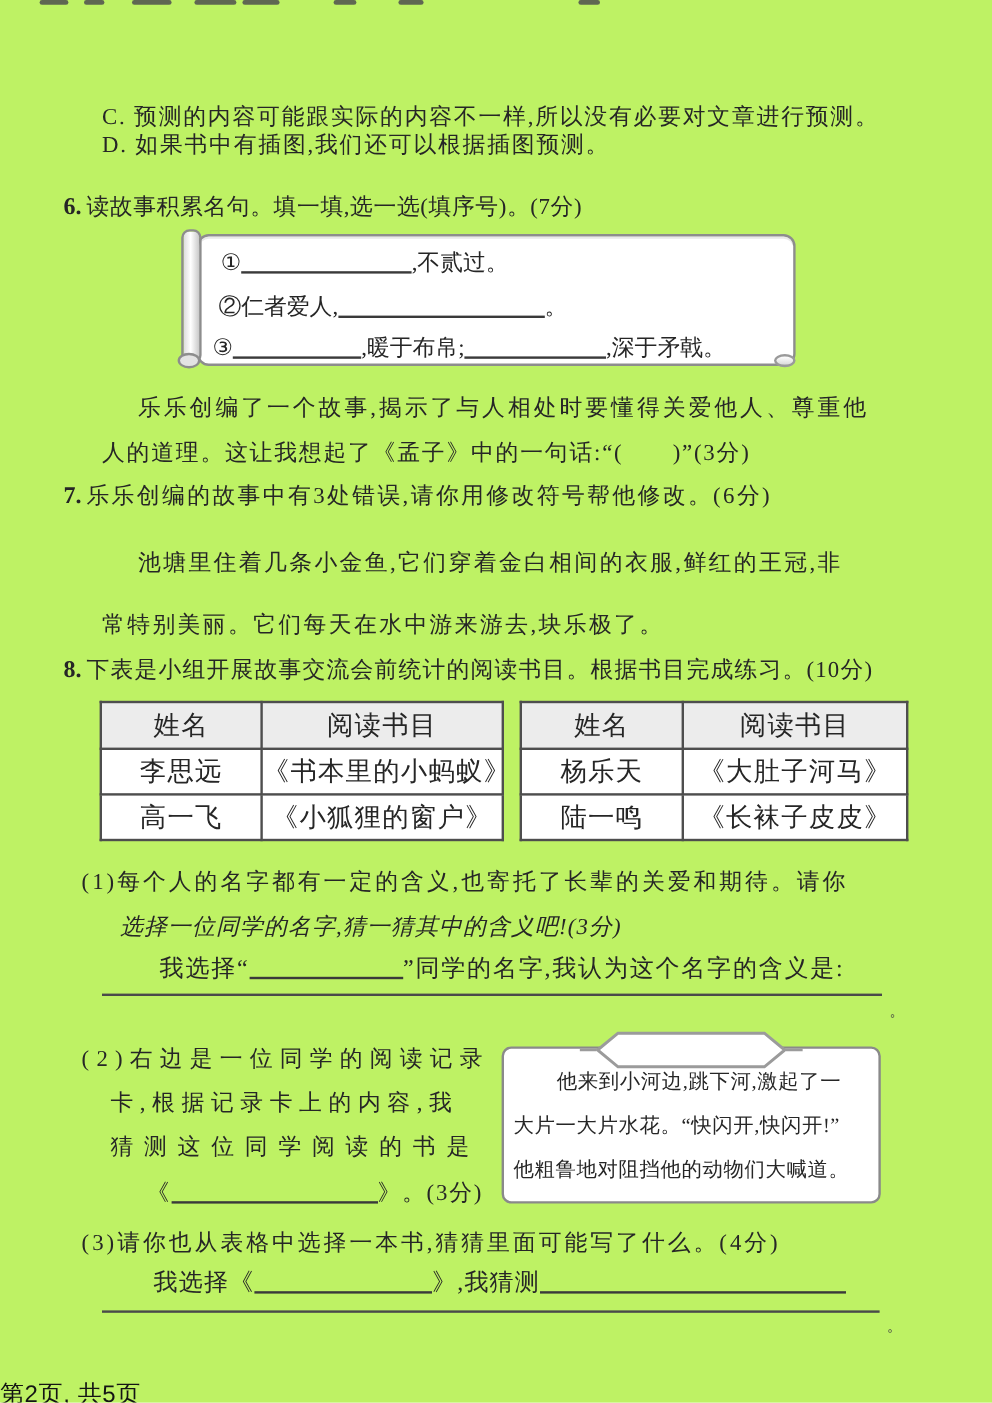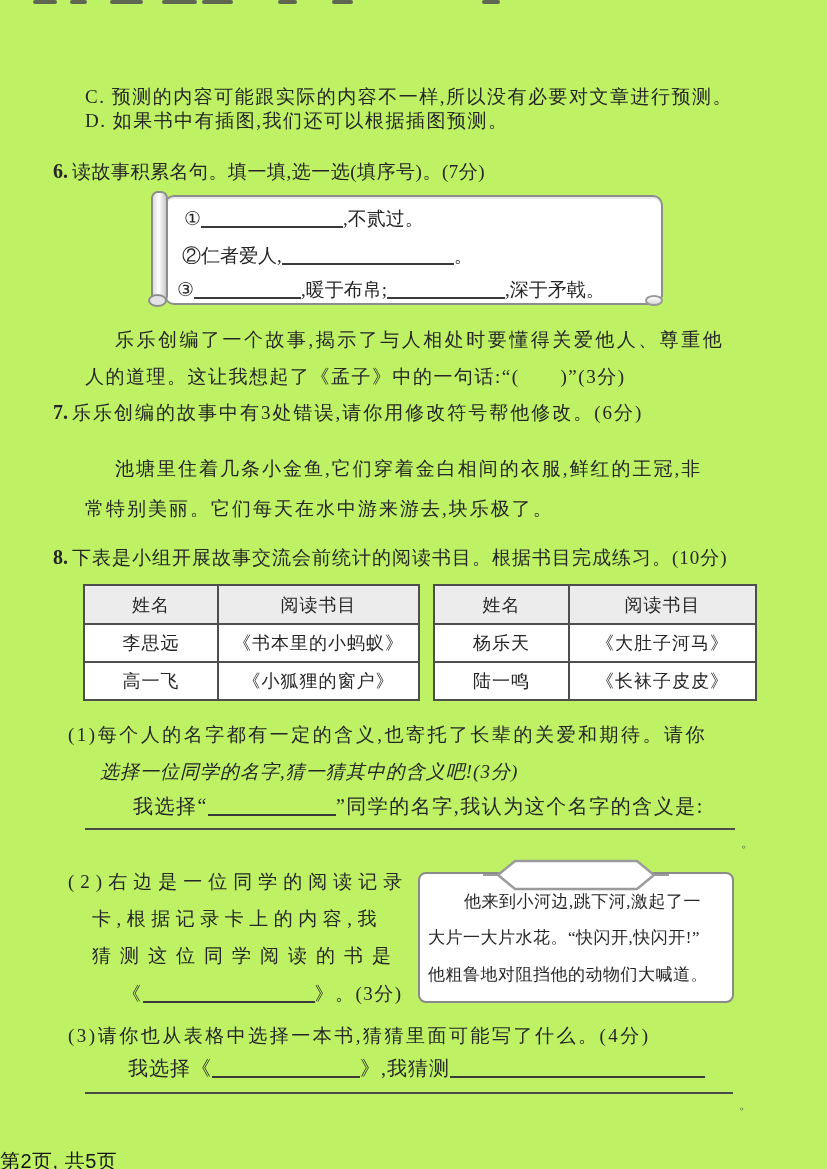--- a/index.html
+++ b/index.html
@@ -42,21 +42,21 @@
     position:absolute; left:645px; top:295px; width:18px; height:11px;
     border:2px solid #9a9a9a; border-radius:50%;
     background:linear-gradient(180deg,#fff,#d9d9d9);
   }
   .scroll-row { position:absolute; font-size:19px; }
 
   
   .booktable { border-collapse:collapse; table-layout:fixed; }
   .booktable th, .booktable td {
     border:2px solid #4e4e4e; text-align:center; vertical-align:middle;
-    font-weight:normal; font-size:18px; letter-spacing:1px;
+    font-weight:normal; font-size:22px; letter-spacing:1px;
   }
   .booktable th { background:#ececec; height:39px; }
   .booktable td { height:38px; background:#fff; }
 
   
   .record-card {
     position:absolute; left:418px; top:872px; width:316px; height:131px;
     border:2px solid #8a8a8a; border-radius:8px; background:#fff;
   }
   .card-badge-shape { position:absolute; left:483px; top:858px; }
@@ -119,21 +119,21 @@
   </div>
 
   <div class="abs t" style="left:115px;top:327px;letter-spacing:2.5px;">乐乐创编了一个故事,揭示了与人相处时要懂得关爱他人、尊重他</div>
   <div class="abs t" style="left:85px;top:364px;letter-spacing:1.5px;">人的道理。这让我想起了《孟子》中的一句话:“(　　)”(3分)</div>
 
   <div class="abs" style="left:53px;top:400px;">
     <span class="qnum">7.</span>
     <span class="t" style="letter-spacing:2px;">乐乐创编的故事中有3处错误,请你用修改符号帮他修改。(6分)</span>
   </div>
   <div class="abs t" style="left:115px;top:456px;letter-spacing:2px;">池塘里住着几条小金鱼,它们穿着金白相间的衣服,鲜红的王冠,非</div>
-  <div class="abs t" style="left:85px;top:496px;letter-spacing:2px;">常特别美丽。它们每天在水中游来游去,块乐极了。</div>
+  <div class="abs t" style="left:85px;top:508px;letter-spacing:2px;">常特别美丽。它们每天在水中游来游去,块乐极了。</div>
 
   <div class="abs" style="left:53px;top:545px;">
     <span class="qnum">8.</span>
     <span class="t" style="letter-spacing:1px;">下表是小组开展故事交流会前统计的阅读书目。根据书目完成练习。(10分)</span>
   </div>
 
   <table class="booktable abs" style="left:83px;top:584px;width:337px;">
     <tbody>
         <tr>
       <th style="width:134px;">姓名</th>

